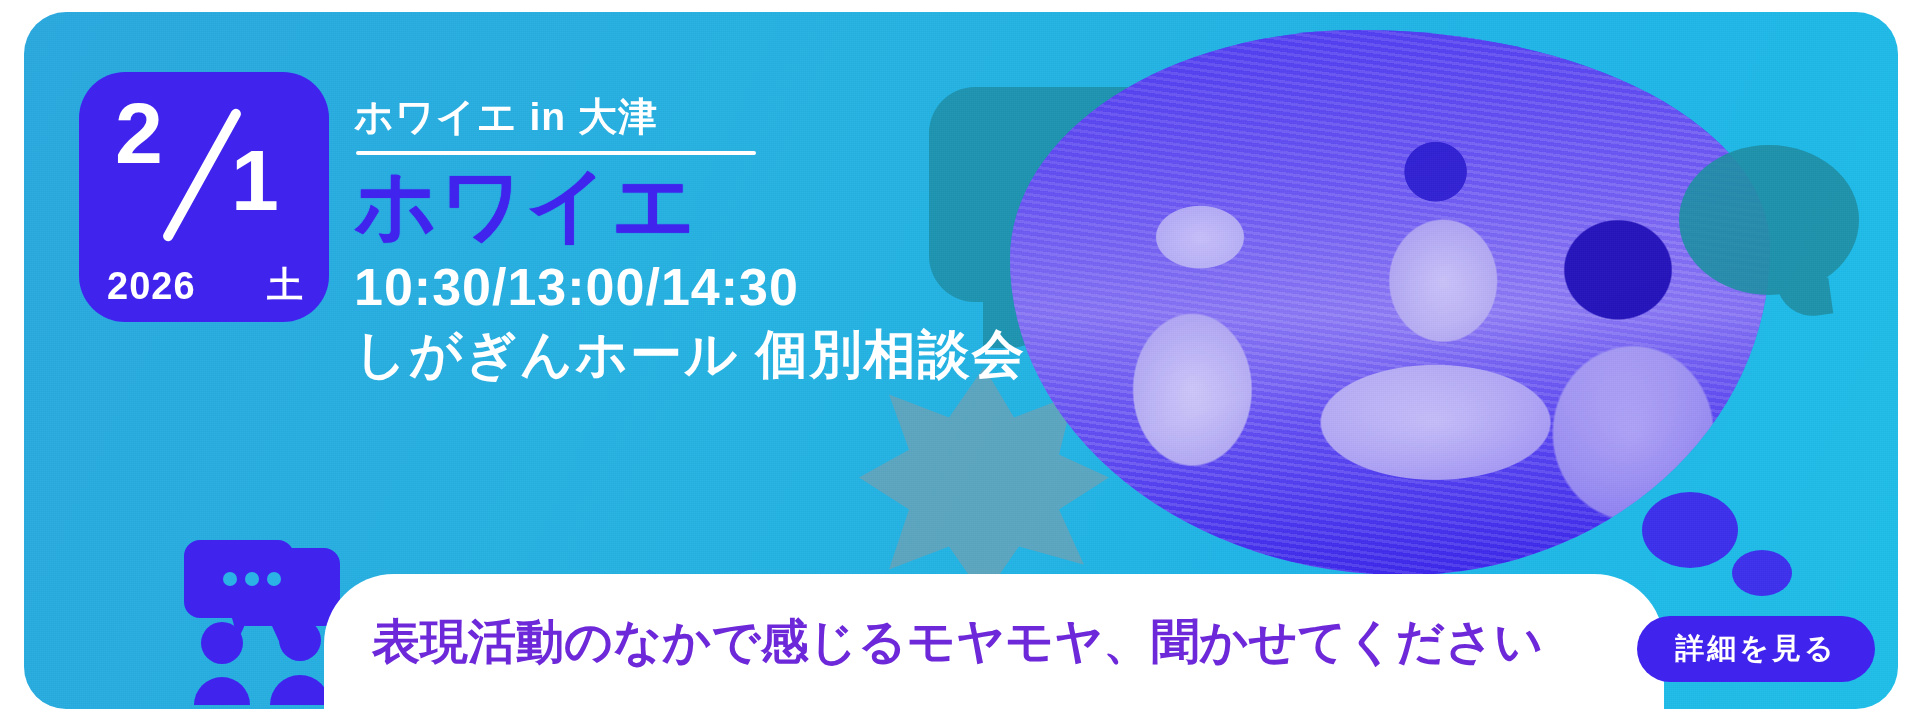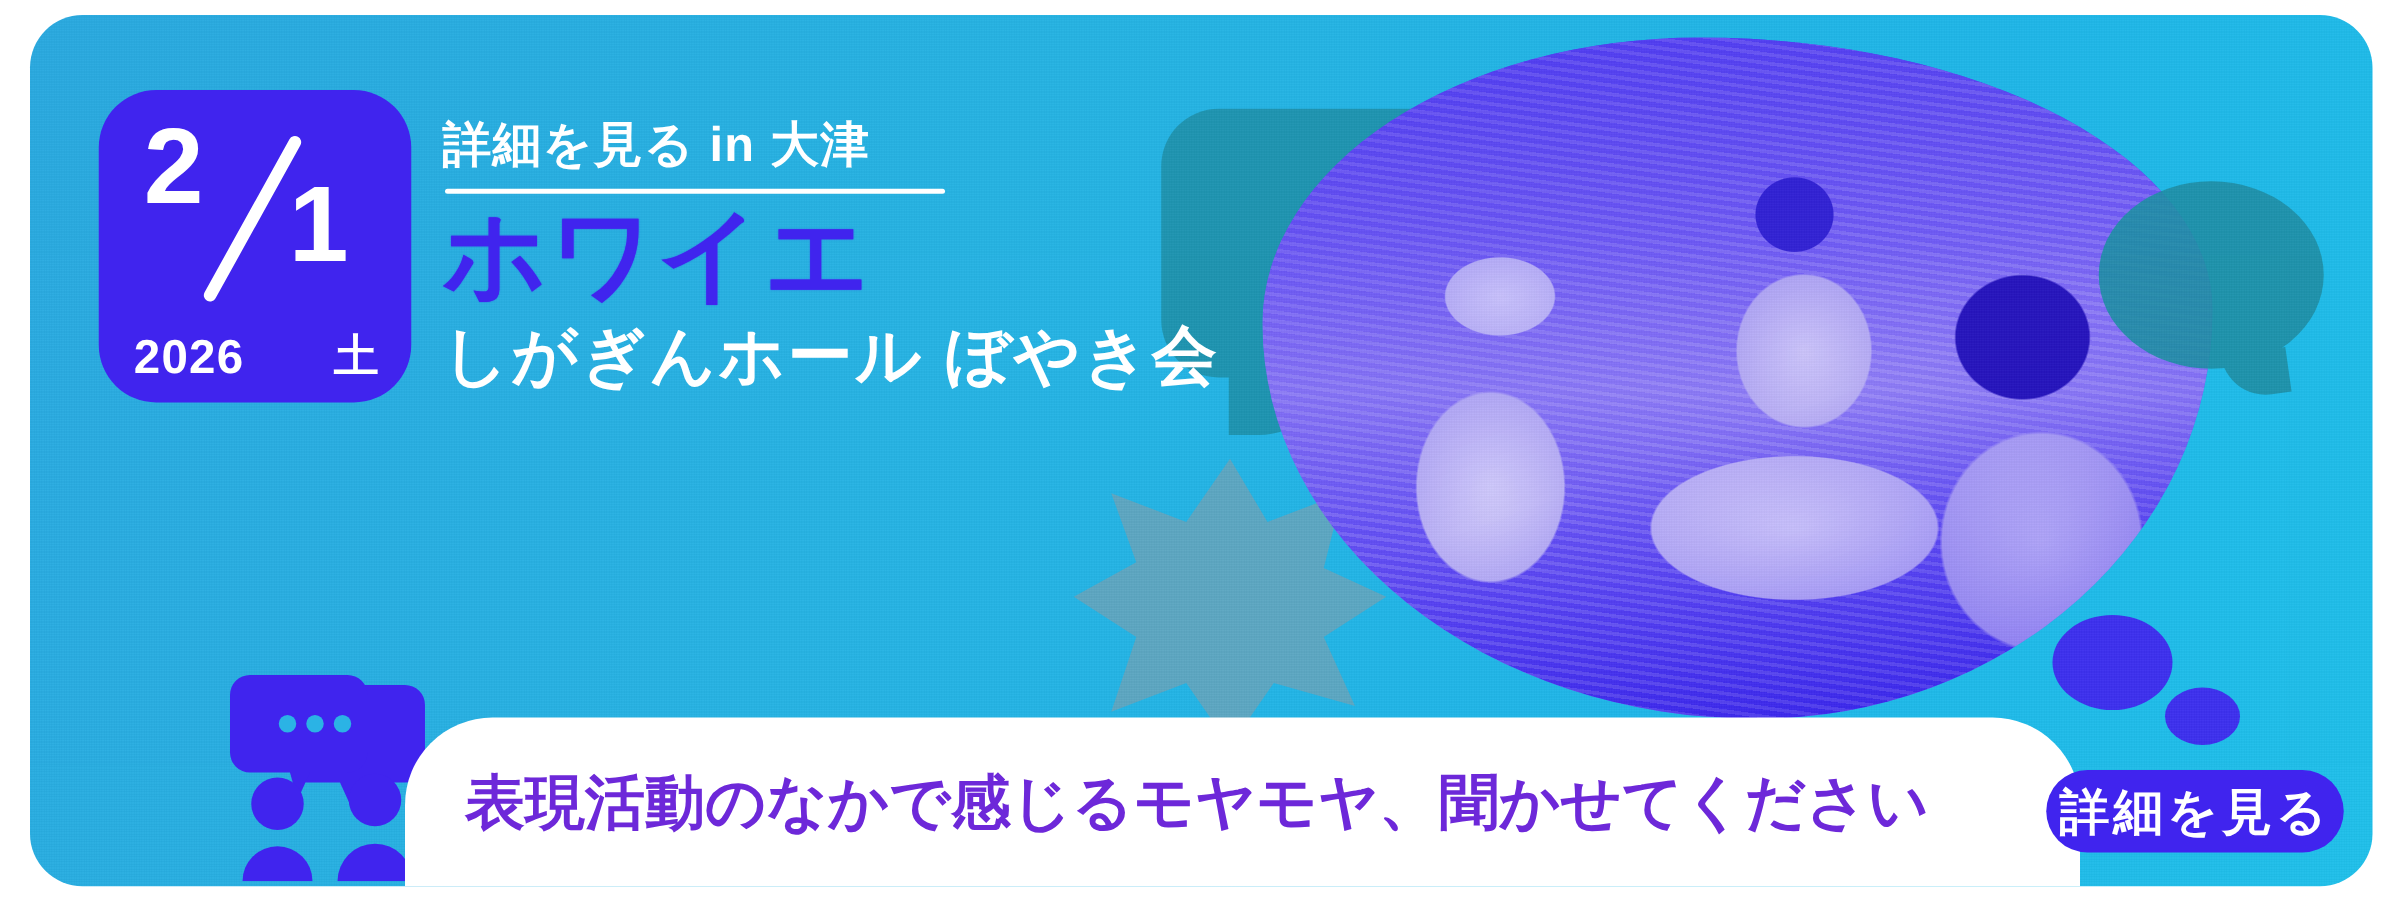--- a/index.html
+++ b/index.html
@@ -246,21 +246,21 @@
 
   .cta-button {
     position: absolute;
     left: 1613px; top: 604px;
     width: 238px; height: 66px;
     background: #4024ee;
     border: none;
     border-radius: 33px;
     color: #ffffff;
     font-family: "Liberation Sans", sans-serif;
-    font-size: 40px;
+    font-size: 29px;
     font-weight: 700;
     letter-spacing: 3px;
     cursor: pointer;
     display: flex; align-items: center; justify-content: center;
   }
 </style>
 </head>
 <body>
 
 <div class="banner">
@@ -282,24 +282,25 @@
     <div class="date-frac">
       <span class="date-month">2</span>
       <span class="date-slash"></span>
       <span class="date-day">1</span>
     </div>
     <span class="date-year">2026</span>
     <span class="date-dow">土</span>
   </div>
 
   <div class="text-block">
-    <div class="eyebrow">詳細を見る in 大津</div>
+    <div class="eyebrow">ホワイエ in 大津</div>
     <div class="eyebrow-rule"></div>
     <div class="main-title">ホワイエ</div>
-    <div class="venue-line">しがぎんホール ぼやき会</div>
+    <div class="time-line">10:30/13:00/14:30</div>
+    <div class="venue-line">しがぎんホール 個別相談会</div>
   </div>
 
   <div class="people-icon">
     <svg viewBox="0 0 170 175" width="170" height="175" aria-hidden="true">
       <g fill="#4024ee">
         <path d="M62 18 h78 a16 16 0 0 1 16 16 v46 a16 16 0 0 1 -16 16 h-36 l-6 22 -10 -22 h-26 a16 16 0 0 1 -16 -16 v-46 a16 16 0 0 1 16 -16 z"></path>
       </g>
       <g fill="#4024ee">
         <path d="M16 10 h78 a16 16 0 0 1 16 16 v46 a16 16 0 0 1 -16 16 h-30 l-10 22 -6 -22 h-32 a16 16 0 0 1 -16 -16 v-46 a16 16 0 0 1 16 -16 z"></path>
       </g>

